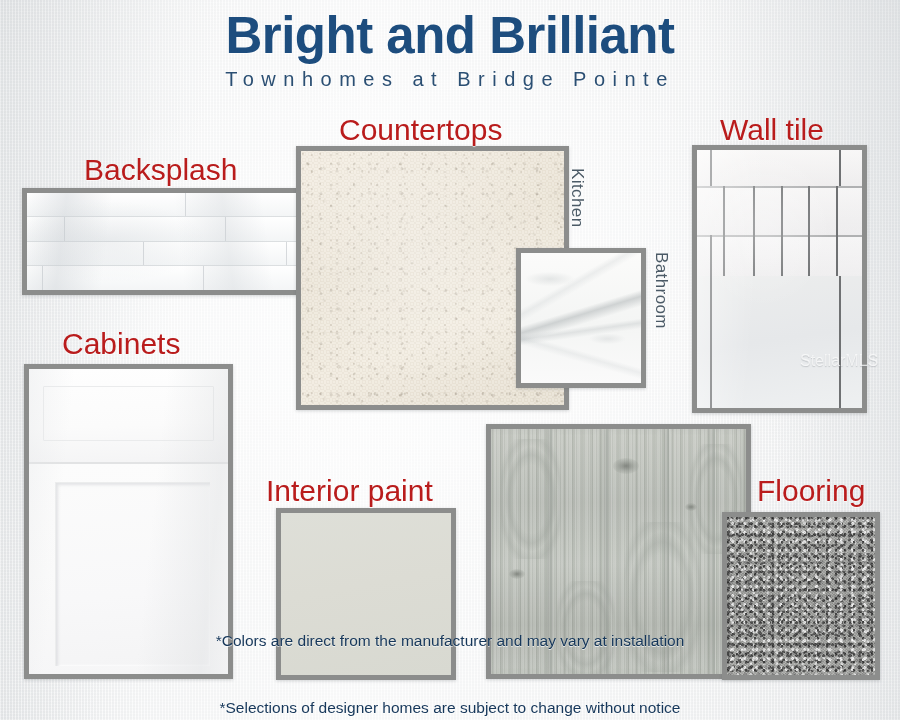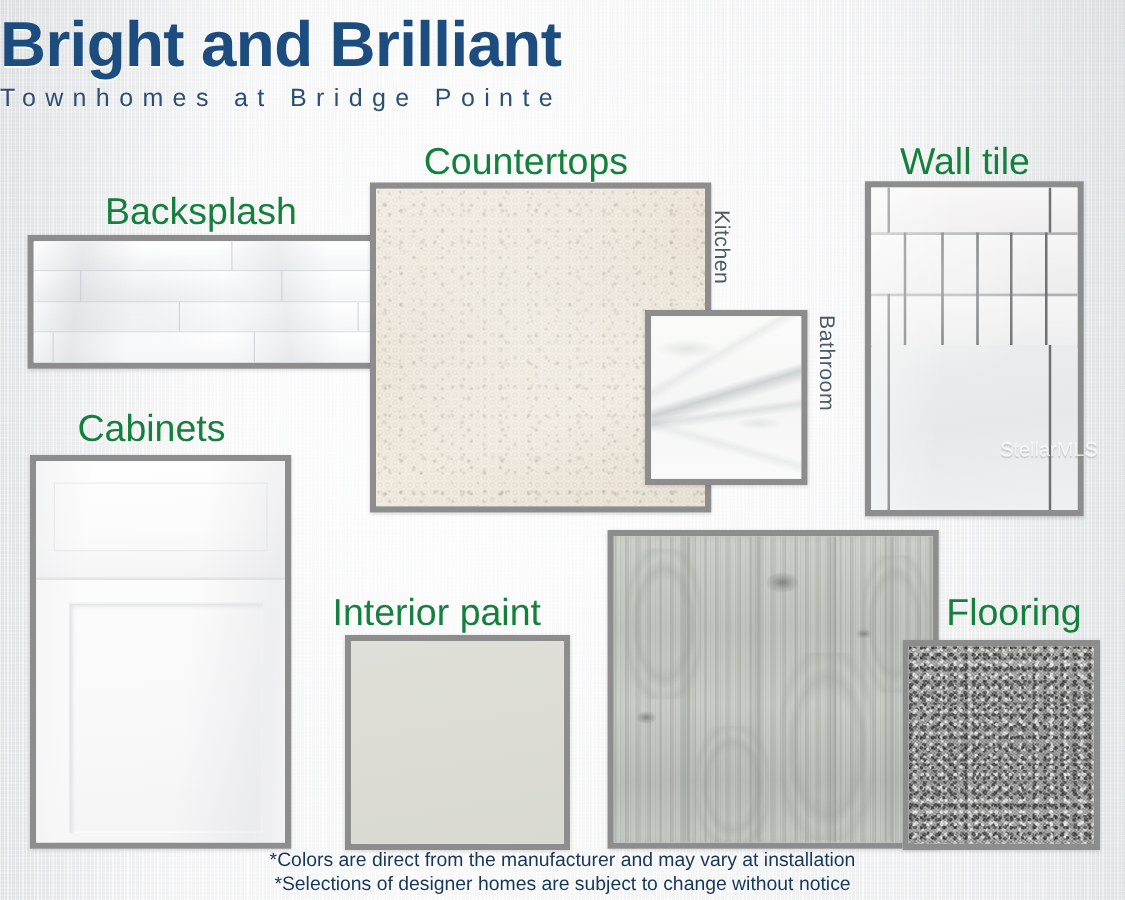--- a/index.html
+++ b/index.html
@@ -32,21 +32,21 @@
       radial-gradient(ellipse 70% 55% at 48% 45%, rgba(255,255,255,0.65) 0%, rgba(255,255,255,0.0) 70%),
       linear-gradient(100deg, rgba(205,209,212,0.30) 0%, rgba(255,255,255,0) 22%),
       linear-gradient(260deg, rgba(200,205,209,0.35) 0%, rgba(255,255,255,0) 20%);
     pointer-events: none;
   }
 
   
   .header {
     position: absolute;
     top: 0; left: 0; right: 0;
-    text-align: left;
+    text-align: center;
     z-index: 6;
   }
   .title {
     font-family: "Liberation Sans", sans-serif;
     font-size: 51px;
     font-weight: bold;
     color: #1d4d7e;
     letter-spacing: -0.5px;
     line-height: 1.08;
     padding-top: 8px;
@@ -59,21 +59,21 @@
     letter-spacing: 7.5px;
     padding-top: 5px;
     text-shadow: 0 1px 0 rgba(255,255,255,0.6);
   }
 
   
   .sec-label {
     position: absolute;
     font-family: "Liberation Sans", sans-serif;
     font-size: 30px;
-    color: #15803d;
+    color: #b91c1c;
     white-space: nowrap;
     z-index: 7;
     text-shadow: 0 1px 1px rgba(255,255,255,0.75);
   }
 
   
   .swatch {
     position: absolute;
     border: 5px solid #8c8d8c;
     overflow: hidden;
@@ -312,20 +312,21 @@
     bottom: 2px;
     text-align: center;
     z-index: 10;
   }
   .footer div {
     font-family: "Liberation Sans", sans-serif;
     font-size: 15.5px;
     color: #16375a;
     line-height: 1.22;
     text-shadow: 0 1px 0 rgba(255,255,255,0.65);
+    margin-top: 48px;
   }
 </style>
 </head>
 <body>
 
 <div id="board"></div>
 
 <div class="header">
   <div class="title">Bright and Brilliant</div>
   <div class="subtitle">Townhomes at Bridge Pointe</div>

